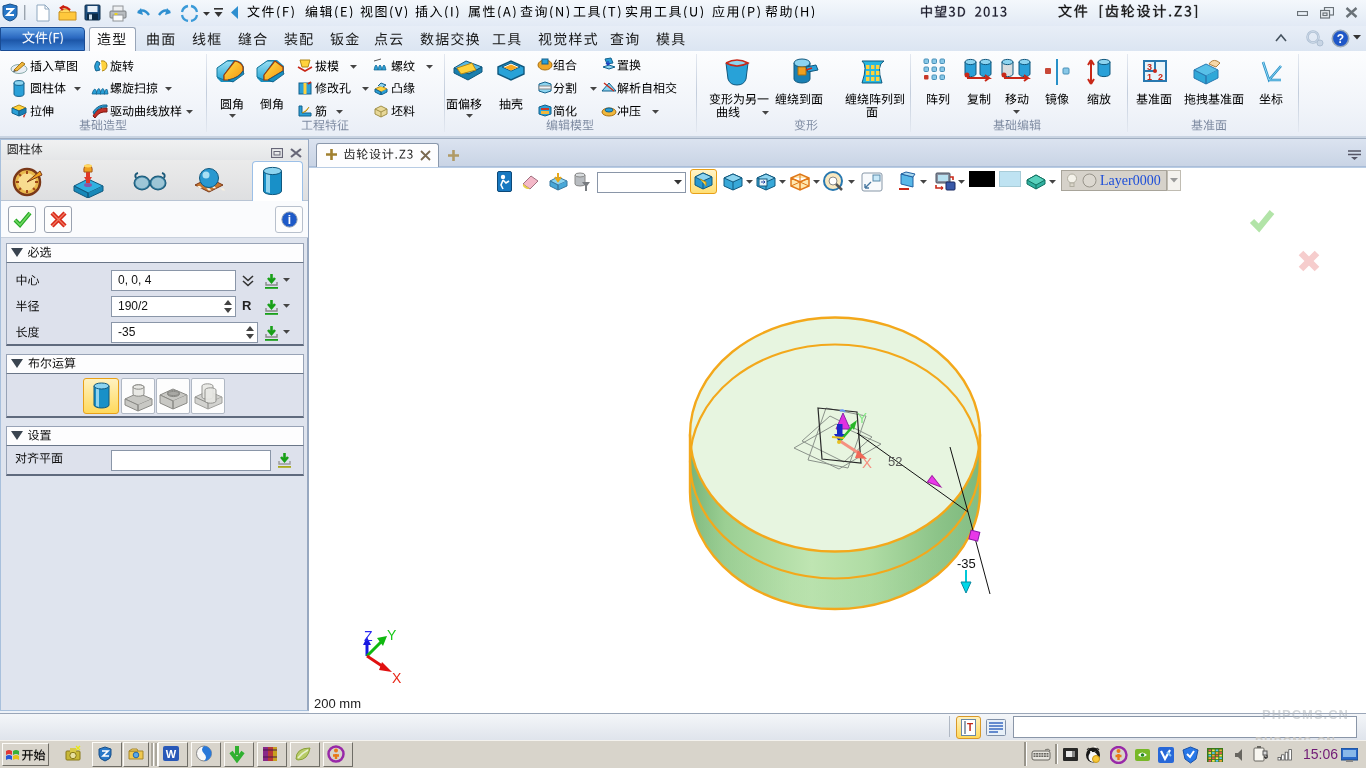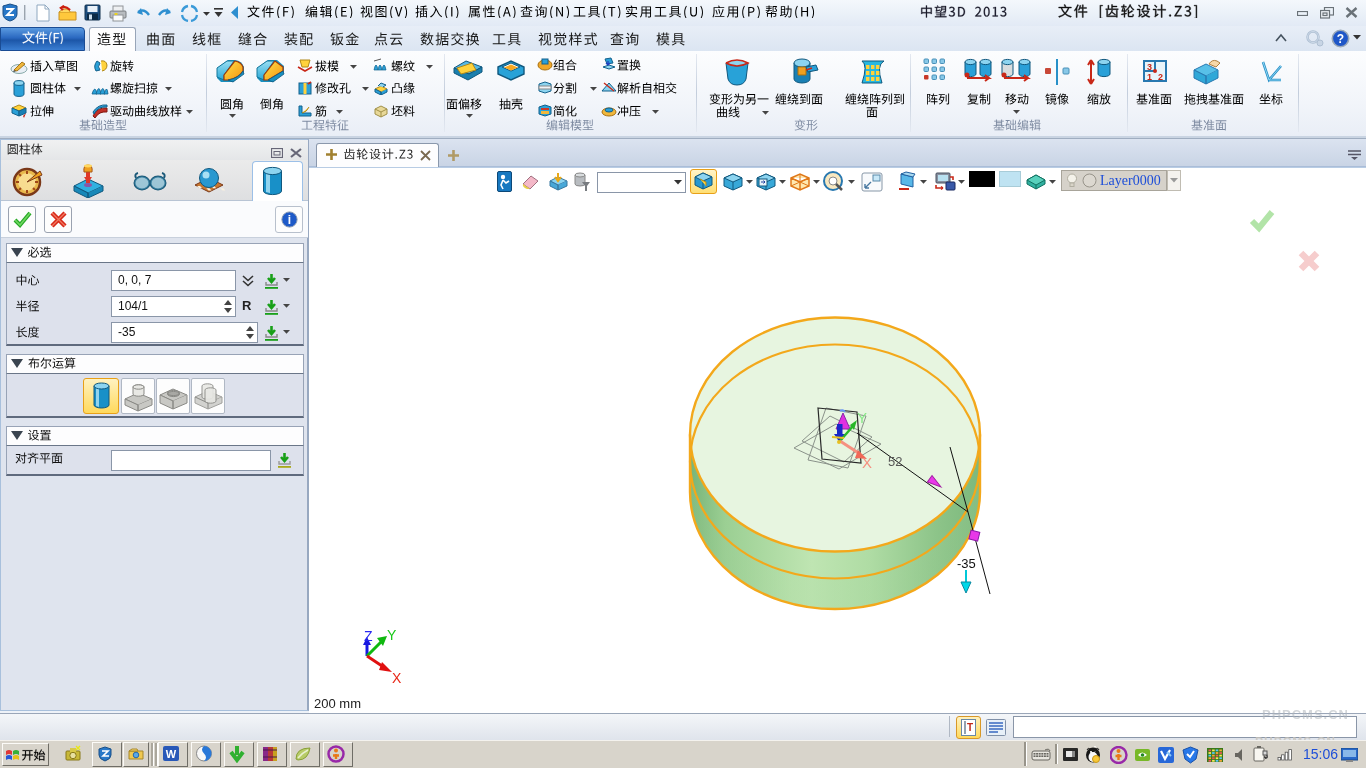--- a/index.html
+++ b/index.html
@@ -1063,21 +1063,21 @@
     <svg style="position:absolute;left:15px;top:274px" width="25" height="12" viewBox="0 0 2000 1000">
       <g fill="#111" transform="translate(0,880) scale(1,-1)">
         <use href="#u4e2d" x="0"></use>
         <use href="#u5fc3" x="1000"></use>
       </g>
     </svg>
     <div style="position:absolute;left:111px;top:270px;width:125px;height:21px;background:#fff;border:1px solid #8a96a8;box-sizing:border-box;"></div>
     <svg style="position:absolute;left:118px;top:274px" width="1" height="12" viewBox="0 0 83 1000">
       <g fill="#000" transform="translate(0,880) scale(1,-1)"></g>
     </svg>
-    <div style="position:absolute;left:118px;top:273px;font:12px 'Liberation Sans',sans-serif;color:#111">0, 0, 7</div>
+    <div style="position:absolute;left:118px;top:273px;font:12px 'Liberation Sans',sans-serif;color:#111">0, 0, 4</div>
     <svg style="position:absolute;left:242px;top:275px;" width="12" height="12" viewBox="0 0 12 12">
       <path d="M1 1 L6 5.5 L11 1 M1 6 L6 10.5 L11 6" fill="none" stroke="#333" stroke-width="1.6"></path>
     </svg>
     <svg style="position:absolute;left:264px;top:273px;" width="15" height="16" viewBox="0 0 15 16">
       <path d="M7.5 1 L7.5 8 M4 5 L7.5 9 L11 5" stroke="#18a018" stroke-width="2.6" fill="none"></path>
       <path d="M2 9 L2 12 L13 12 L13 9" fill="none" stroke="#888" stroke-width="1.4"></path>
       <rect x="1" y="14" width="13" height="1.8" fill="#18a018"></rect>
     </svg>
     <svg style="position:absolute;left:283px;top:278px;" width="7" height="4.85" viewBox="0 0 7 4.85">
       <path d="M0 0 L7 0 L3.5 3.85 Z" fill="#444"></path>
@@ -1087,21 +1087,21 @@
         <use href="#u534a" x="0"></use>
         <use href="#u5f84" x="1000"></use>
       </g>
     </svg>
     <div style="position:absolute;left:111px;top:296px;width:125px;height:21px;background:#fff;border:1px solid #8a96a8;box-sizing:border-box;">
       <svg style="position:absolute;left:111px;top:3px;" width="10" height="13" viewBox="0 0 10 13">
         <path d="M5 0 L9 5 L1 5 Z" fill="#444"></path>
         <path d="M1 8 L9 8 L5 13 Z" fill="#444"></path>
       </svg>
     </div>
-    <div style="position:absolute;left:118px;top:299px;font:12px 'Liberation Sans',sans-serif;color:#111">104/1</div>
+    <div style="position:absolute;left:118px;top:299px;font:12px 'Liberation Sans',sans-serif;color:#111">190/2</div>
     <div style="position:absolute;left:242px;top:298px;font:bold 13px 'Liberation Sans',sans-serif;color:#222">R</div>
     <svg style="position:absolute;left:264px;top:299px;" width="15" height="16" viewBox="0 0 15 16">
       <path d="M7.5 1 L7.5 8 M4 5 L7.5 9 L11 5" stroke="#18a018" stroke-width="2.6" fill="none"></path>
       <path d="M2 9 L2 12 L13 12 L13 9" fill="none" stroke="#888" stroke-width="1.4"></path>
       <rect x="1" y="14" width="13" height="1.8" fill="#18a018"></rect>
     </svg>
     <svg style="position:absolute;left:283px;top:304px;" width="7" height="4.85" viewBox="0 0 7 4.85">
       <path d="M0 0 L7 0 L3.5 3.85 Z" fill="#444"></path>
     </svg>
     <svg style="position:absolute;left:15px;top:326px" width="25" height="12" viewBox="0 0 2000 1000">
@@ -1562,18 +1562,18 @@
       <rect x="11" y="5" width="4" height="4" fill="#d8d8d8" stroke="#555"></rect>
     </svg>
     <svg style="position:absolute;left:1277px;top:746px;" width="18" height="18" viewBox="0 0 18 18">
       <g fill="#fff" stroke="#555" stroke-width="0.8">
         <rect x="1" y="11.4" width="2.6" height="2.6"></rect>
         <rect x="4.6" y="8.8" width="2.6" height="5.2"></rect>
         <rect x="8.2" y="6.2" width="2.6" height="7.8"></rect>
         <rect x="11.8" y="3.6" width="2.6" height="10.4"></rect>
       </g>
     </svg>
-    <div style="position:absolute;left:1303px;top:746px;font:14px 'Liberation Sans',sans-serif;color:#1d4ed8">15:06</div>
+    <div style="position:absolute;left:1303px;top:746px;font:14px 'Liberation Sans',sans-serif;color:#701a75">15:06</div>
     <svg style="position:absolute;left:1341px;top:748px;" width="17" height="14" viewBox="0 0 17 14">
       <rect x="0" y="0" width="17" height="12" fill="#2868c8" stroke="#184888"></rect>
       <rect x="2" y="2" width="13" height="7" fill="#88b8e8"></rect>
       <rect x="5" y="12" width="7" height="2" fill="#888"></rect>
     </svg>
   </div>
 </body></html>

